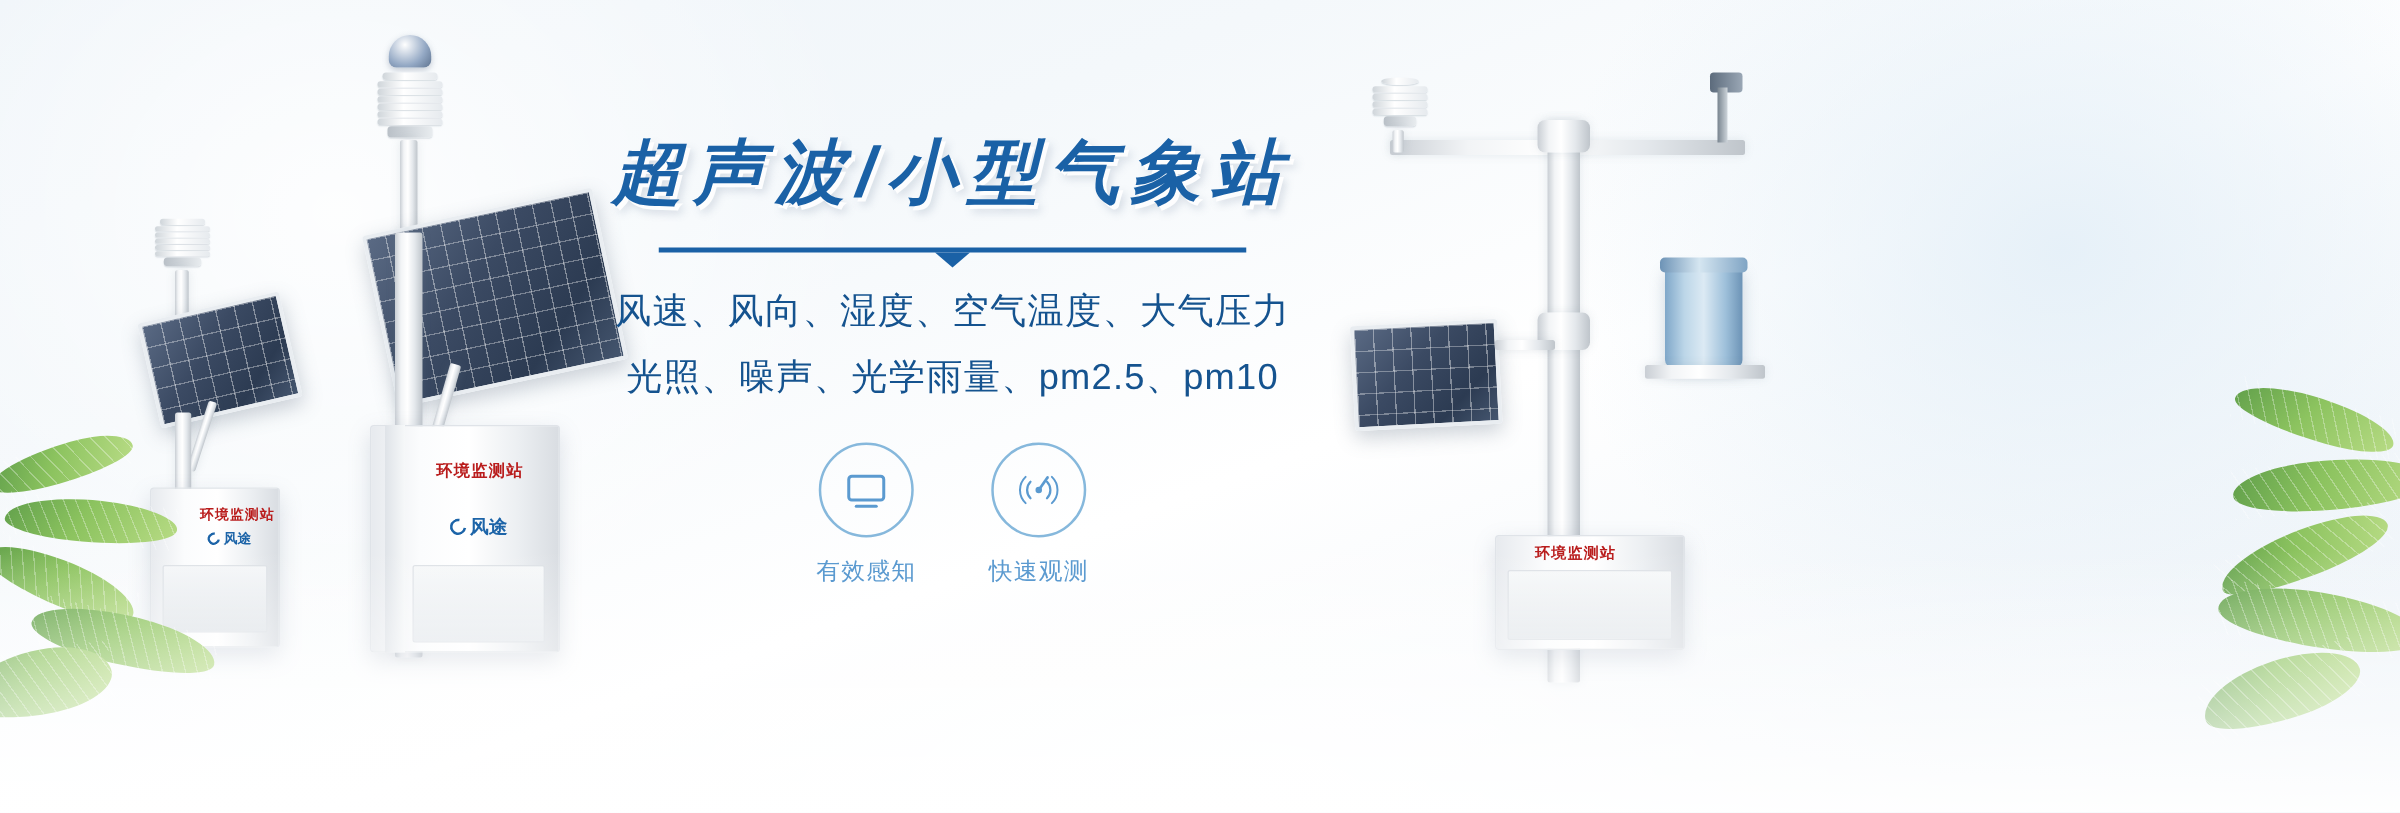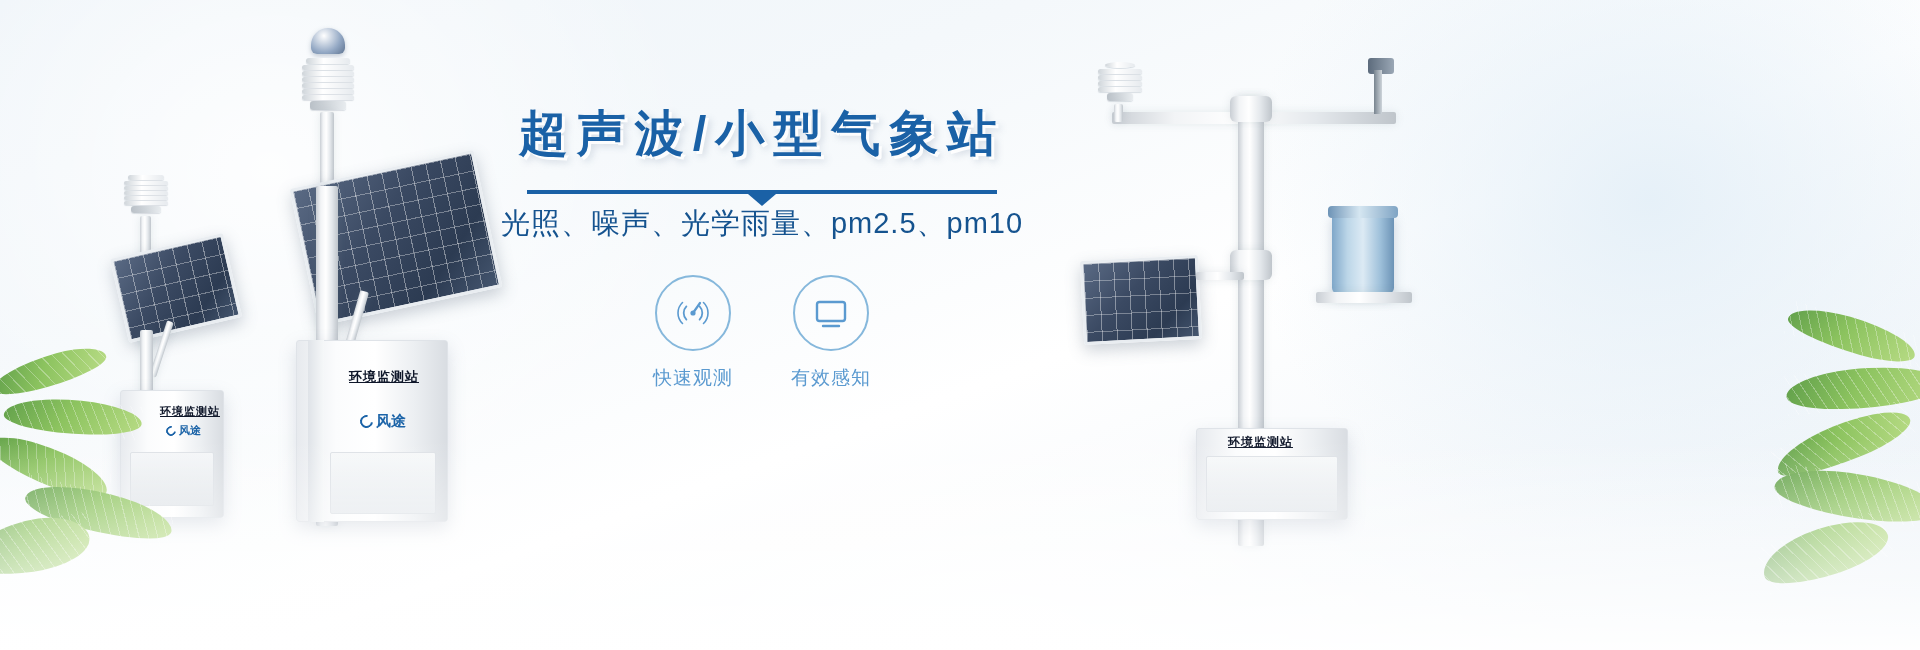--- a/index.html
+++ b/index.html
@@ -25,35 +25,35 @@
   .pole{position:absolute;background:linear-gradient(to right,#c9ced4 0%,#f2f4f6 22%,#ffffff 45%,#e4e8ec 72%,#bfc5cb 100%);
         border-radius:2px;box-shadow:0 0 8px rgba(120,135,150,.16);}
   .panel{position:absolute;background:
       repeating-linear-gradient(to right,rgba(255,255,255,.40) 0 1px,rgba(255,255,255,0) 1px 15px),
       repeating-linear-gradient(to bottom,rgba(255,255,255,.34) 0 1px,rgba(255,255,255,0) 1px 17px),
       linear-gradient(135deg,#5a6a84 0%,#3b4a63 40%,#2c3b52 75%,#45566f 100%);
       border:3px solid #e9edf1;border-radius:3px;
       box-shadow:0 6px 16px rgba(90,105,125,.30);}
   .box{position:absolute;background:linear-gradient(to right,#e7eaee 0%,#fbfcfd 26%,#ffffff 52%,#eceff2 78%,#d9dde2 100%);
       border:1px solid #dfe3e8;border-radius:3px;box-shadow:0 7px 18px rgba(110,125,145,.22);}
-  .box-label{position:absolute;color:#0f172a;font-weight:700;letter-spacing:1px;white-space:nowrap;text-decoration:underline;}
+  .box-label{position:absolute;color:#b91c1c;font-weight:700;letter-spacing:1px;white-space:nowrap;}
   .brand{position:absolute;color:#1c64a8;font-weight:700;white-space:nowrap;display:flex;align-items:center;gap:3px;}
   .brand .mark{display:inline-block;width:13px;height:13px;border:2px solid #1c64a8;border-radius:50%;
       border-right-color:transparent;transform:rotate(-35deg);}
 
   
   .sensor-stack{position:absolute;}
   .sensor-stack i{display:block;background:linear-gradient(to right,#cfd5da,#ffffff 40%,#e6eaee);
       border-radius:3px;margin-bottom:1px;box-shadow:0 1px 1px rgba(120,135,150,.25);}
 
   
   .content{position:absolute;left:452px;top:104px;width:620px;text-align:center;}
-  .title{font-size:49px;font-weight:700;color:#1a61a6;letter-spacing:9px;line-height:1.22;
+  .title{font-size:56px;font-weight:700;color:#1a61a6;letter-spacing:9px;line-height:1.22;
       text-shadow:3px 3px 0 rgba(255,255,255,.92), 5px 5px 7px rgba(120,140,165,.30);
-      white-space:nowrap;}
+      white-space:nowrap;font-style:italic;}
   .divider{position:relative;width:470px;margin:26px auto 0;height:4px;background:#1a61a6;}
   .divider::after{content:"";position:absolute;left:50%;top:100%;transform:translateX(-50%);
       width:0;height:0;border-left:14px solid transparent;border-right:14px solid transparent;
       border-top:12px solid #1a61a6;}
   .sub{margin-top:24px;font-size:29px;color:#15538f;letter-spacing:1px;line-height:1.62;white-space:nowrap;}
 
   
   .features{display:flex;justify-content:center;gap:46px;margin-top:28px;}
   .feature{width:92px;text-align:center;}
   .feature .circle{width:76px;height:76px;margin:0 auto;border:2px solid #86b8dc;border-radius:50%;
@@ -184,45 +184,46 @@
   </div>
 
   <div class="haze"></div>
 
   <div class="content">
 
     <div class="title">超声波/小型气象站</div>
 
     <div class="divider"></div>
 
+    <div class="sub">风速、风向、湿度、空气温度、大气压力</div>
     <div class="sub" style="margin-top:6px;text-align:center;">光照、噪声、光学雨量、pm2.5、pm10</div>
 
     <div class="features">
 
+
+      <div class="feature">
+        <div class="circle">
+          <svg width="42" height="40" viewBox="0 0 42 40">
+            <rect x="7" y="9" width="28" height="19" rx="2.5" fill="none" stroke="#5b9ad0" stroke-width="2.4"></rect>
+            <path d="M13 33 H29" stroke="#5b9ad0" stroke-width="2.4" stroke-linecap="round"></path>
+          </svg>
+        </div>
+        <div class="cap">有效感知</div>
+      </div>
 
       <div class="feature">
         <div class="circle">
           <svg width="40" height="40" viewBox="0 0 40 40">
             <circle cx="20" cy="20" r="2.6" fill="#5b9ad0"></circle>
             <path d="M20 20 L27 10" stroke="#5b9ad0" stroke-width="2.2" stroke-linecap="round" fill="none"></path>
             <path d="M13.4 26.6 A9.4 9.4 0 0 1 13.4 13.4" stroke="#5b9ad0" stroke-width="1.8" fill="none" stroke-linecap="round"></path>
             <path d="M26.6 13.4 A9.4 9.4 0 0 1 26.6 26.6" stroke="#5b9ad0" stroke-width="1.8" fill="none" stroke-linecap="round"></path>
             <path d="M9.5 30.5 A14.5 14.5 0 0 1 9.5 9.5" stroke="#5b9ad0" stroke-width="1.6" fill="none" stroke-linecap="round"></path>
             <path d="M30.5 9.5 A14.5 14.5 0 0 1 30.5 30.5" stroke="#5b9ad0" stroke-width="1.6" fill="none" stroke-linecap="round"></path>
           </svg>
         </div>
         <div class="cap">快速观测</div>
       </div>
 
-      <div class="feature">
-        <div class="circle">
-          <svg width="42" height="40" viewBox="0 0 42 40">
-            <rect x="7" y="9" width="28" height="19" rx="2.5" fill="none" stroke="#5b9ad0" stroke-width="2.4"></rect>
-            <path d="M13 33 H29" stroke="#5b9ad0" stroke-width="2.4" stroke-linecap="round"></path>
-          </svg>
-        </div>
-        <div class="cap">有效感知</div>
-      </div>
-
 
     </div>
   </div>
 </div>
 
 </body></html>

